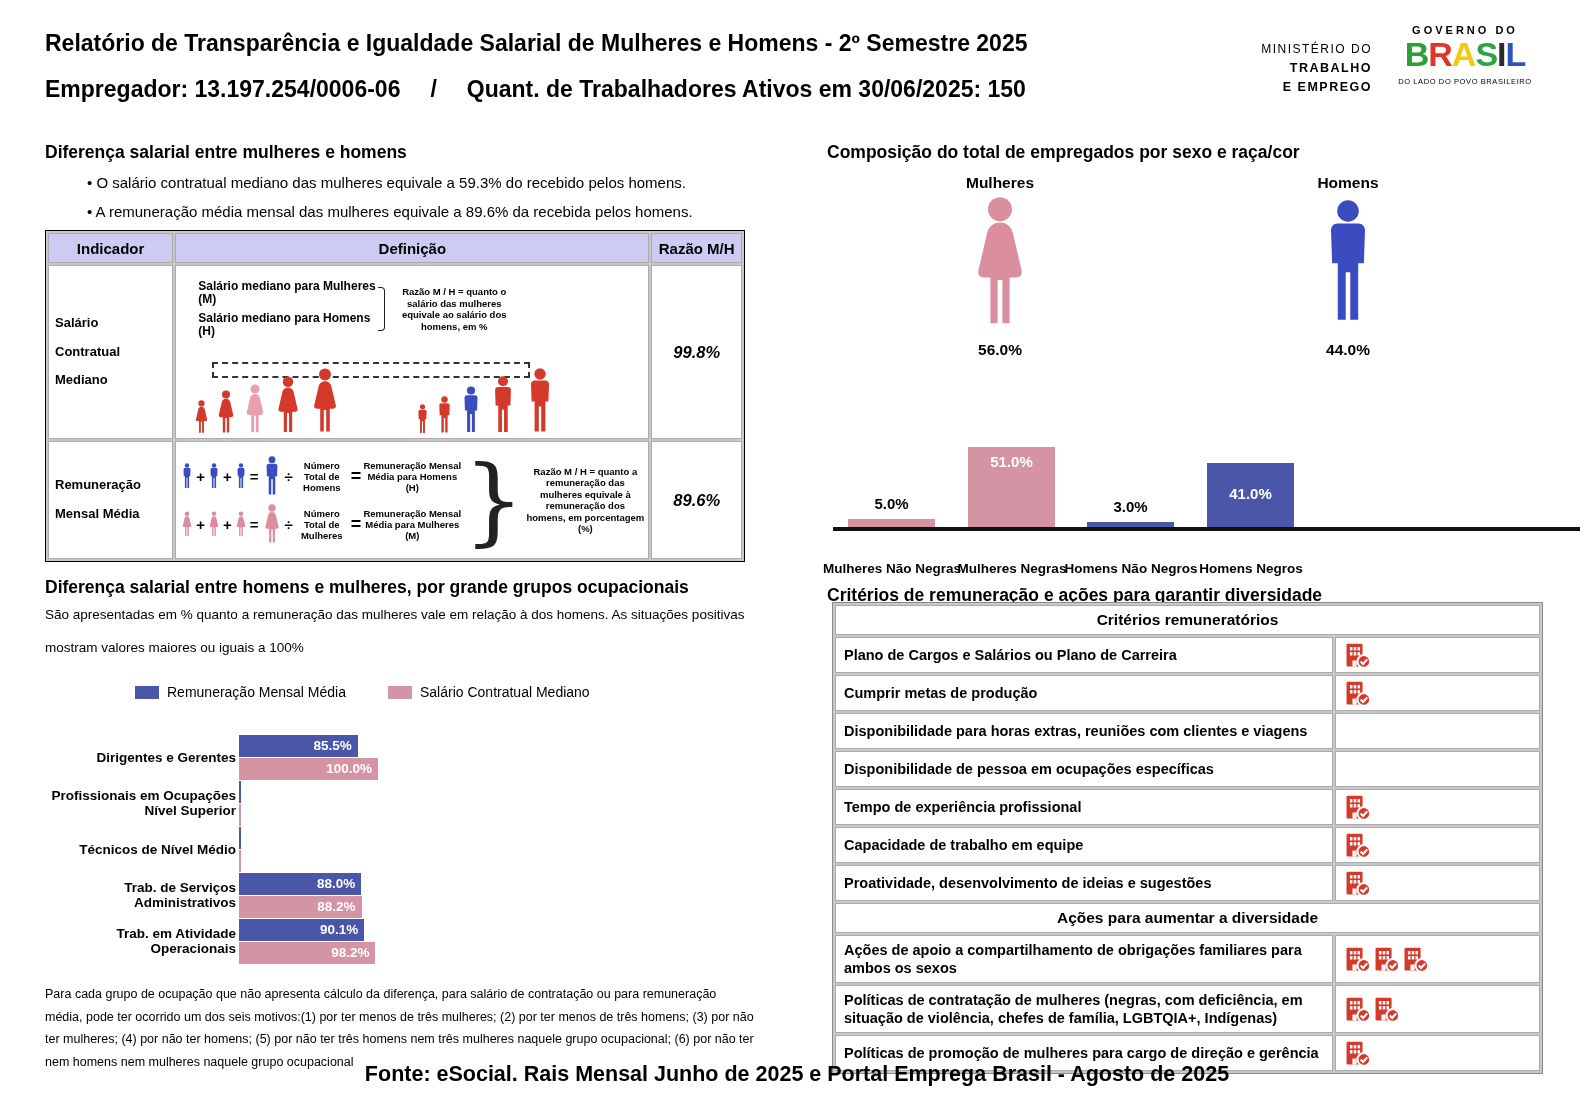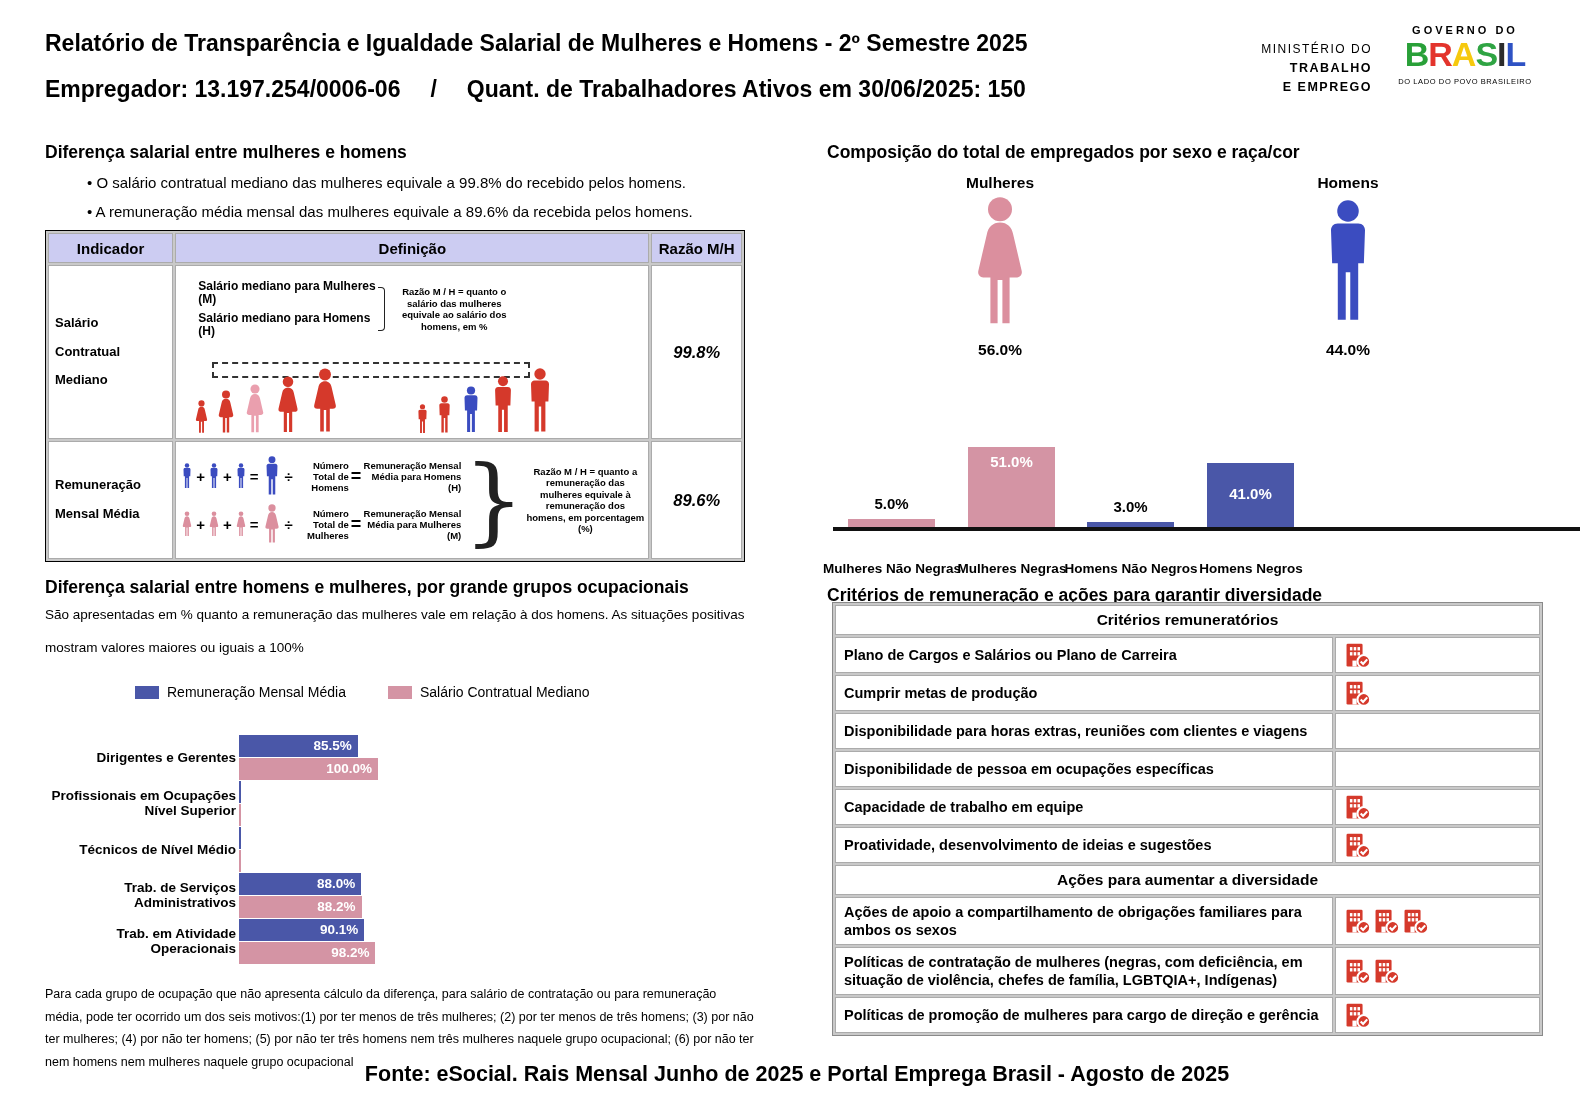--- a/index.html
+++ b/index.html
@@ -41,21 +41,21 @@
   .people-area{position:relative;margin-top:10px;height:80px;}
   .dashed-box{position:absolute;left:26px;top:8px;width:318px;height:16px;border:2px dashed #333;}
   .pgroup{position:absolute;bottom:0;display:flex;align-items:flex-end;gap:3px;}
   .pgroup.left{left:6px;} .pgroup.right{left:228px;}
   .fig-red{fill:var(--icon-red);} .fig-pink{fill:var(--fig-pink);} .fig-blue{fill:#3a4cc0;} .fig-pictpink{fill:var(--pict-pink);} .fig-pictblue{fill:var(--pict-blue);}
   .formula-zone{display:flex;align-items:center;}
   .formula-col{display:flex;flex-direction:column;gap:8px;}
   .frow{display:flex;align-items:center;gap:2px;}
   .fop{font-size:15px;font-weight:bold;}
   .fop.eqbig{font-size:18px;}
-  .flabel{font-size:9.5px;font-weight:bold;text-align:right;line-height:11px;}
+  .flabel{font-size:9.5px;font-weight:bold;text-align:center;line-height:11px;}
   .flabel.w52{width:54px;} .flabel.w95{width:98px;}
   .curly{font-family:"DejaVu Serif",serif;font-size:96px;font-weight:400;line-height:100px;color:#222;margin:0 2px;}
   .def-note2{font-size:9.5px;font-weight:bold;text-align:center;width:118px;line-height:11.5px;}
   
   .sub{font-size:13.5px;}
   .legend{left:135px;top:684px;display:flex;gap:42px;align-items:center;}
   .leg-item{display:flex;align-items:center;gap:8px;font-size:14px;}
   .swatch{width:24px;height:13px;display:inline-block;}
   .occ-chart{left:45px;top:734px;width:700px;}
   .occ-row{display:flex;height:46px;margin-bottom:0;}
@@ -113,21 +113,21 @@
     <div class="b">TRABALHO</div>
     <div class="b">E EMPREGO</div>
   </div>
   <div class="abs govblock">
     <div class="gov-top">GOVERNO DO</div>
     <div class="wordmark"><span style="color: rgb(41, 160, 56);">B</span><span style="color: rgb(227, 52, 44);">R</span><span style="color: rgb(246, 201, 14);">A</span><span style="color: rgb(47, 164, 67);">S</span><span style="color: rgb(43, 43, 43);">I</span><span style="color: rgb(46, 82, 196);">L</span></div>
     <div class="gov-bottom">DO LADO DO POVO BRASILEIRO</div>
   </div>
 
   <div class="abs sec-title" style="left:45px;top:142px;">Diferença salarial entre mulheres e homens</div>
-  <div class="abs bullet" style="left:87px;top:174px;">• O salário contratual mediano das mulheres equivale a 99.8% do recebido pelos homens.</div>
+  <div class="abs bullet" style="left:87px;top:174px;">• O salário contratual mediano das mulheres equivale a 59.3% do recebido pelos homens.</div>
   <div class="abs bullet" style="left:87px;top:203px;">• A remuneração média mensal das mulheres equivale a 89.6% da recebida pelos homens.</div>
 
   <div class="abs ind-wrap">
     <table class="rep">
       <tbody>
           <tr>
         <th class="ind-c1">Indicador</th>
         <th class="ind-c2">Definição</th>
         <th class="ind-c3">Razão M/H</th>
       </tr>
@@ -390,20 +390,35 @@
           </tr>
       <tr class="r36">
             <td class="crit-label">Disponibilidade para horas extras, reuniões com clientes e viagens</td>
             <td class="crit-icons"></td>
           </tr>
       <tr class="r36">
             <td class="crit-label">Disponibilidade de pessoa em ocupações específicas</td>
             <td class="crit-icons"></td>
           </tr>
       <tr class="r36">
+            <td class="crit-label">Tempo de experiência profissional</td>
+            <td class="crit-icons"><svg width="27" height="27" viewBox="0 0 32 32">
+    <rect x="3" y="2" width="19" height="27" rx="1.5" fill="#d5392b"></rect>
+    <rect x="7" y="6" width="3" height="4" fill="#fff"></rect>
+                <rect x="11.5" y="6" width="3" height="4" fill="#fff"></rect>
+                <rect x="16" y="6" width="3" height="4" fill="#fff"></rect>
+    <rect x="7" y="12" width="3" height="4" fill="#fff"></rect>
+                <rect x="11.5" y="12" width="3" height="4" fill="#fff"></rect>
+                <rect x="16" y="12" width="3" height="4" fill="#fff"></rect>
+    <rect x="10" y="22" width="5" height="7" fill="#fff"></rect>
+    <circle cx="23.5" cy="23" r="7.5" fill="#d5392b" stroke="#fff" stroke-width="2.4"></circle>
+    <path d="M19.8 23.2 L22.6 26 L27.5 20.6" stroke="#fff" stroke-width="2.6" fill="none"></path>
+  </svg></td>
+          </tr>
+      <tr class="r36">
             <td class="crit-label">Capacidade de trabalho em equipe</td>
             <td class="crit-icons"><svg width="27" height="27" viewBox="0 0 32 32">
     <rect x="3" y="2" width="19" height="27" rx="1.5" fill="#d5392b"></rect>
     <rect x="7" y="6" width="3" height="4" fill="#fff"></rect>
                 <rect x="11.5" y="6" width="3" height="4" fill="#fff"></rect>
                 <rect x="16" y="6" width="3" height="4" fill="#fff"></rect>
     <rect x="7" y="12" width="3" height="4" fill="#fff"></rect>
                 <rect x="11.5" y="12" width="3" height="4" fill="#fff"></rect>
                 <rect x="16" y="12" width="3" height="4" fill="#fff"></rect>
     <rect x="10" y="22" width="5" height="7" fill="#fff"></rect>

